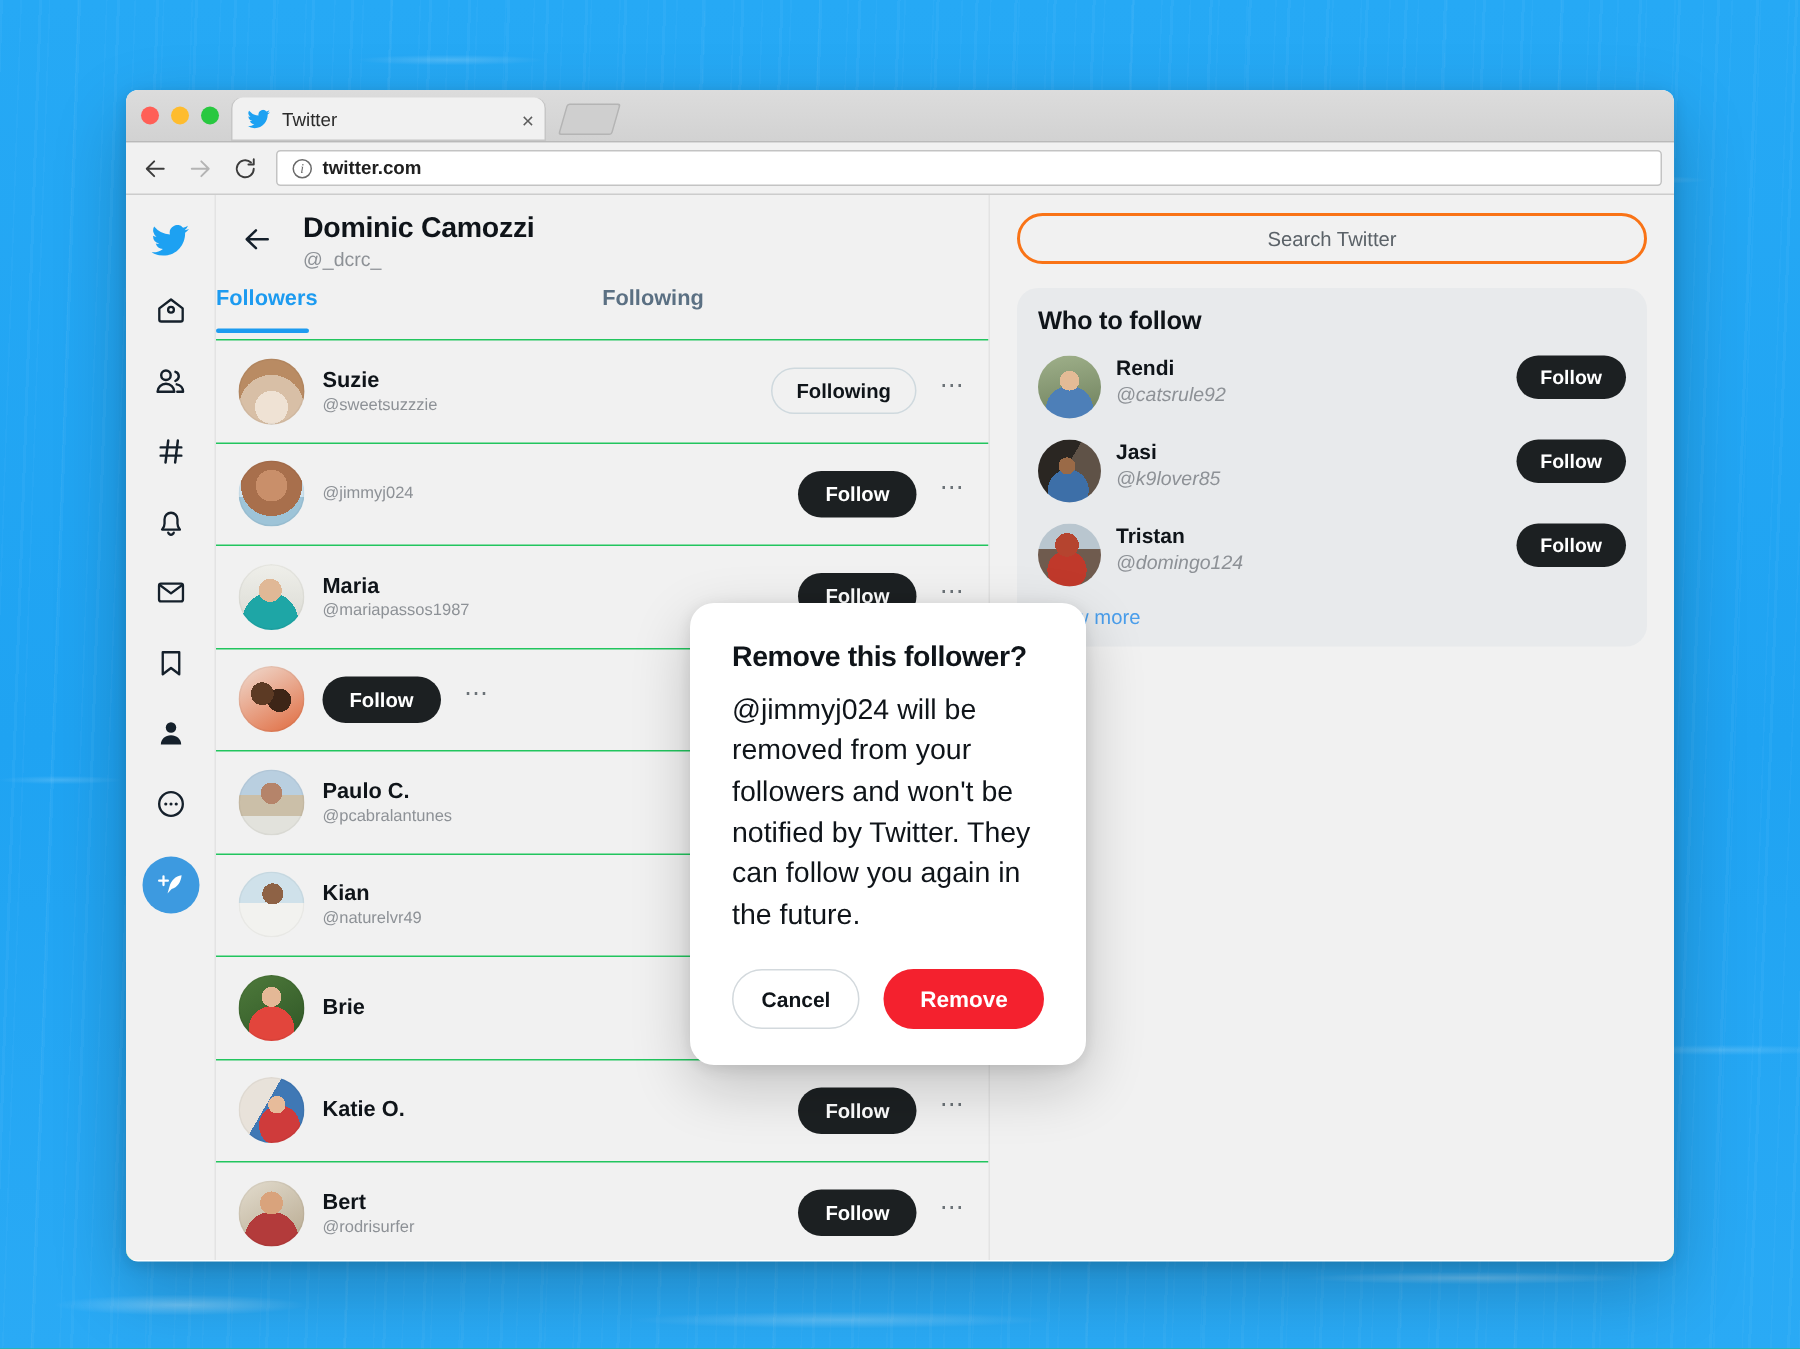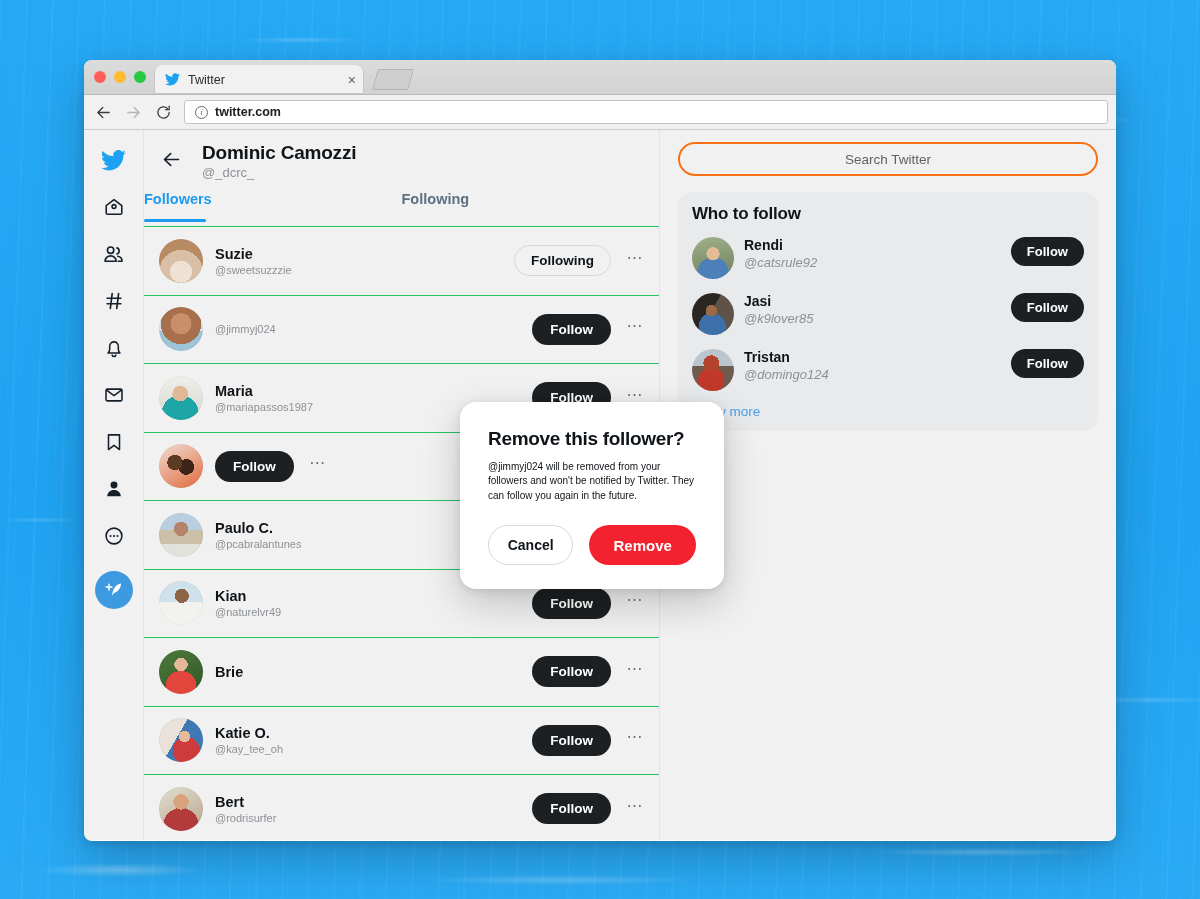--- a/index.html
+++ b/index.html
@@ -412,21 +412,21 @@
     margin-left: 12px;
   }
   .modal-title {
     font-size: 19px;
     font-weight: bold;
     color: #0f1419;
     letter-spacing: -0.3px;
     margin-bottom: 10px;
   }
   .modal-body {
-    font-size: 10px;
+    font-size: 19px;
     color: #0f1419;
     line-height: 1.44;
     margin-bottom: 22px;
   }
   .modal-actions {
     display: flex;
     gap: 16px;
   }
   .btn-cancel {
     flex: 1;
@@ -686,21 +686,20 @@
             <div class="row-name">Brie</div>
           </div>
           <button class="btn-follow">Follow</button>
           <div class="more-dots">⋯</div>
         </div>
 
         <div class="follower-row">
           <div class="avatar" style="background-image:radial-gradient(circle at 58% 42%, #e7bb9a 0 16%, rgba(0,0,0,0) 16%), radial-gradient(circle at 62% 74%, #cf3b3b 0 32%, rgba(0,0,0,0) 32%), linear-gradient(120deg,#e8e2da 0 42%,#3f78b5 42% 100%);"></div>
           <div class="row-names">
             <div class="row-name">Katie O.</div>
-            <div class="row-handle">@kay_tee_oh</div>
           </div>
           <button class="btn-follow">Follow</button>
           <div class="more-dots">⋯</div>
         </div>
 
         <div class="follower-row">
           <div class="avatar" style="background-image:radial-gradient(circle at 50% 34%, #d9a37c 0 21%, rgba(0,0,0,0) 21%), radial-gradient(circle at 50% 88%, #b33b3b 0 40%, rgba(0,0,0,0) 40%), linear-gradient(150deg,#e3ddcf,#b6a78d);"></div>
           <div class="row-names">
             <div class="row-name">Bert</div>
             <div class="row-handle">@rodrisurfer</div>

